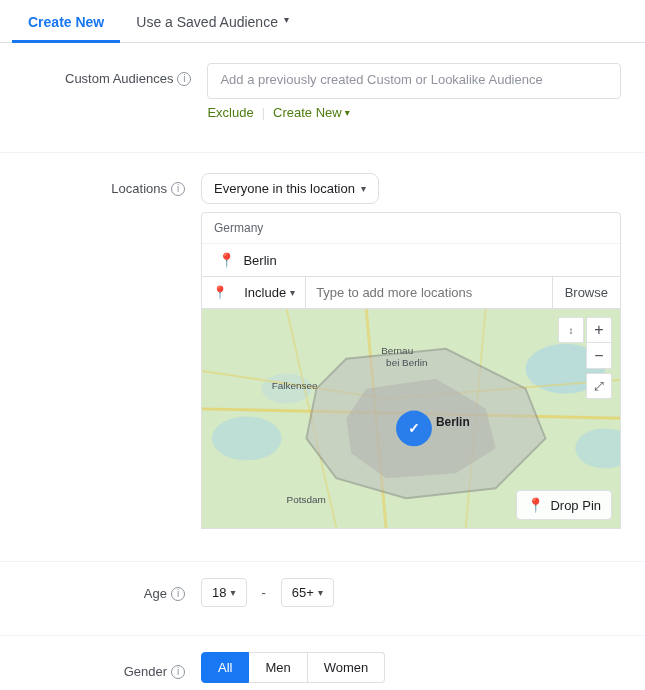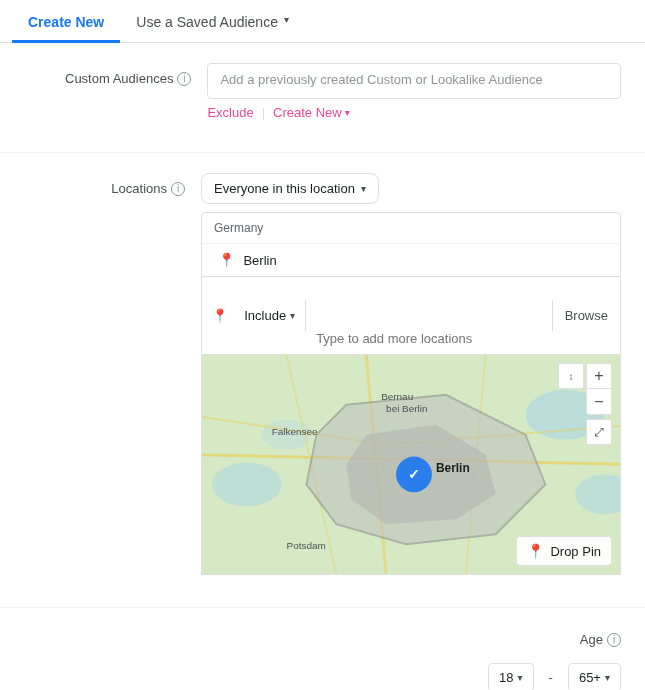--- a/index.html
+++ b/index.html
@@ -85,21 +85,21 @@
       cursor: text;
       min-height: 36px;
     }
     .audience-links {
       display: flex;
       align-items: center;
       gap: 8px;
       margin-top: 6px;
     }
     .link-btn {
-      color: #ec4899;
+      color: #4d7c0f;
       font-size: 13px;
       cursor: pointer;
       background: none;
       border: none;
       padding: 0;
       display: flex;
       align-items: center;
       gap: 3px;
     }
     .divider-pipe {
@@ -164,21 +164,20 @@
       border-left: none;
       border-bottom: none;
     }
     .location-type-input {
       flex: 1;
       border: none;
       padding: 8px 10px;
       font-size: 13px;
       color: #a16207;
       outline: none;
-      margin-top: 46px;
     }
     .browse-btn {
       padding: 8px 12px;
       font-size: 13px;
       color: #4b4f56;
       border-left: 1px solid #dddfe2;
       cursor: pointer;
       background: none;
       border-top: none;
       border-right: none;
@@ -438,21 +437,21 @@
           <span>Drop Pin</span>
         </div>
       </div>
 
       
     </div>
   </div>
 </div>
 
 <div class="form-section">
-  <div class="form-row" style="align-items:flex-end;flex-direction:column;">
+  <div class="form-row" style="align-items:flex-start;">
     <div class="form-label">
       <span>Age</span>
       <span class="info-icon">
         <span>i</span>
       </span>
     </div>
     <div class="age-selects">
       <div class="age-select">
         <span>18</span>
         <span class="chevron">▾</span>

